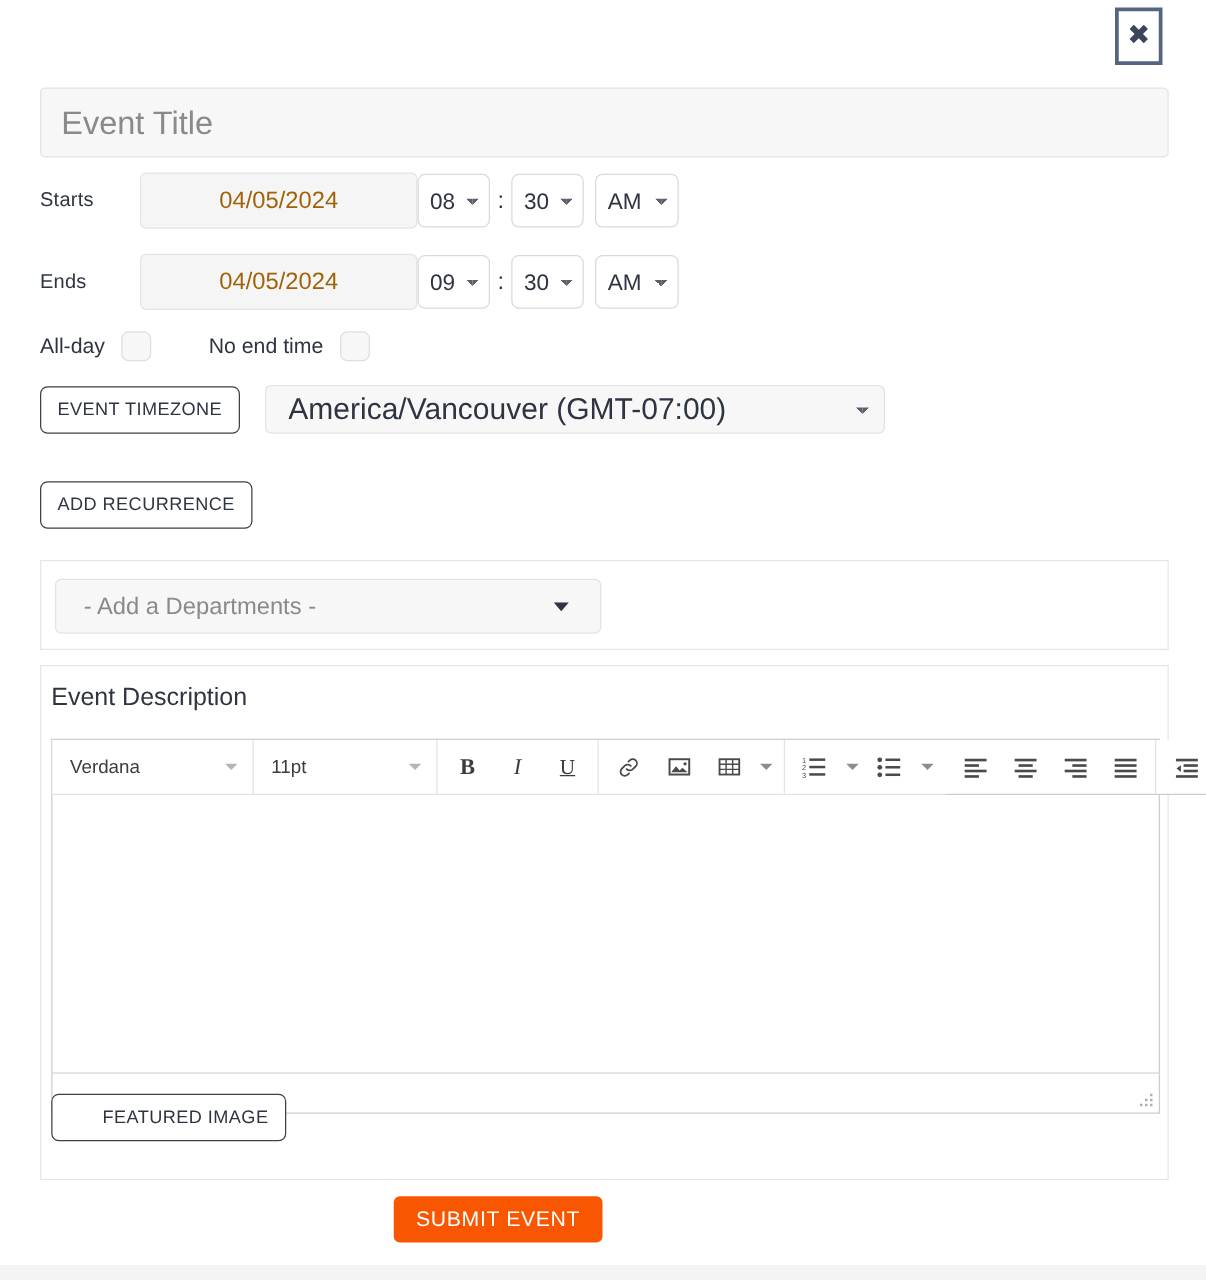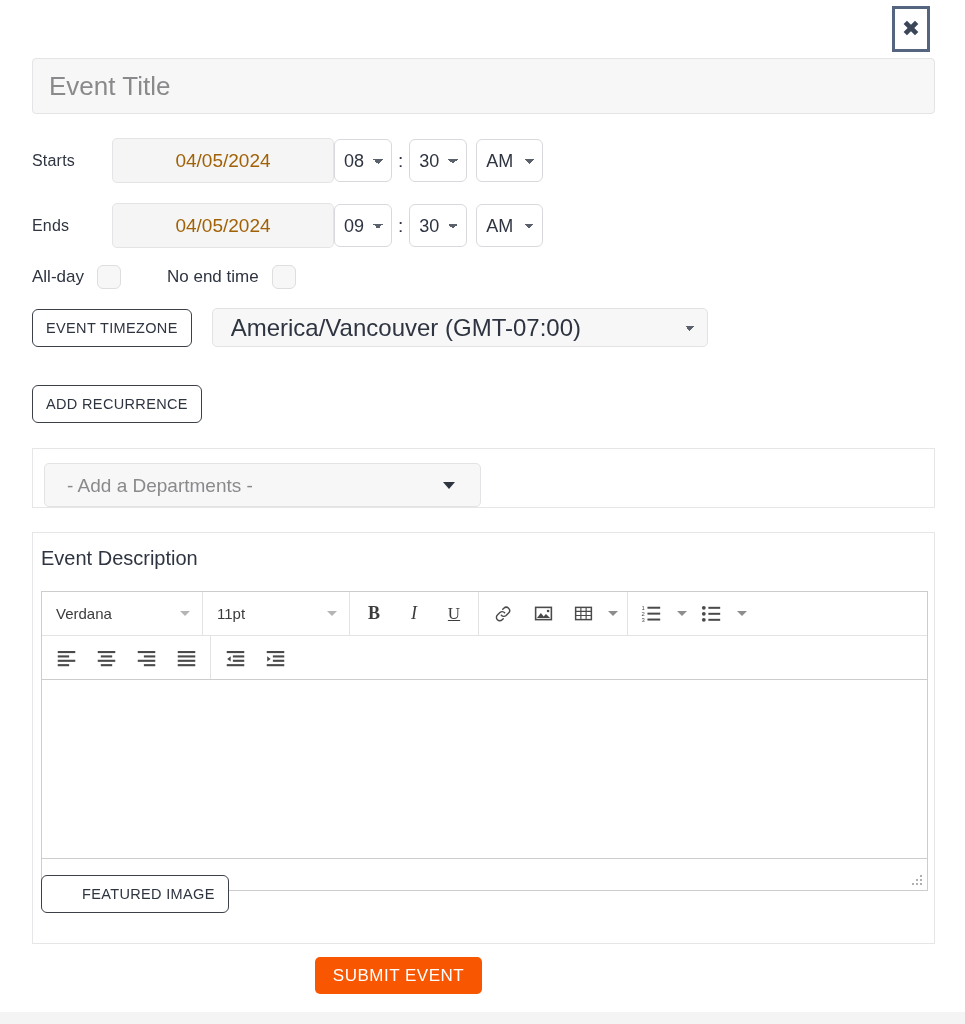--- a/index.html
+++ b/index.html
@@ -21,21 +21,21 @@
     background: #ffffff;
     border: 3px solid #56657f;
     display: flex; align-items: center; justify-content: center;
     cursor: pointer;
     font-size: 22px; font-weight: bold; line-height: 1;
     color: #3b4759;
     font-family: "DejaVu Sans", sans-serif;
   }
 
   
-  .title-row { position: absolute; top: 58px; left: 32px; width: 903px; }
+  .title-row { position: absolute; top: 70px; left: 32px; width: 903px; }
   .title-input {
     width: 100%; height: 56px;
     background: #f7f7f8;
     border: 1px solid #e4e4e6;
     border-radius: 4px;
     font-size: 26px;
     color: #8a8a8d;
     padding: 0 16px;
     font-family: "Liberation Sans", sans-serif;
     outline: none;
@@ -136,21 +136,21 @@
     background-repeat: no-repeat;
   }
   .recur-row { position: absolute; top: 385px; left: 32px; }
 
   
   .panel {
     position: absolute; left: 32px; width: 903px;
     background: #ffffff;
     border: 1px solid #e6e6e8;
   }
-  .dept-panel { top: 448px; height: 60px; }
+  .dept-panel { top: 448px; height: 72px; }
   .dept-select {
     position: absolute; top: 14px; left: 11px;
     width: 437px; height: 44px;
     background: #f7f7f8;
     border: 1px solid #e3e3e5;
     border-radius: 5px;
     font-size: 19px;
     color: #8a8a8d;
     padding: 0 30px 0 22px;
     font-family: "Liberation Sans", sans-serif;
@@ -171,21 +171,21 @@
   .desc-title {
     position: absolute; top: 14px; left: 8px;
     font-size: 20px; color: #2e3440;
   }
 
   .editor {
     position: absolute; top: 58px; left: 8px;
     width: 887px; height: 268px;
     border: 1px solid #cdcdcd;
     background: #fff;
-    display: flex; flex-direction: column;
+    display: flex; flex-direction: row;
   }
   .tb-row {
     display: flex; align-items: center;
     height: 44px;
     border-bottom: 1px solid #e3e3e3;
     background: #fff;
   }
   .tb-row:nth-child(2) { border-bottom: 1px solid #cdcdcd; }
   .tb-grp { display: flex; align-items: center; height: 100%; border-right: 1px solid #e3e3e3; padding: 0 4px; }
   .tb-grp.nb { border-right: none; }

